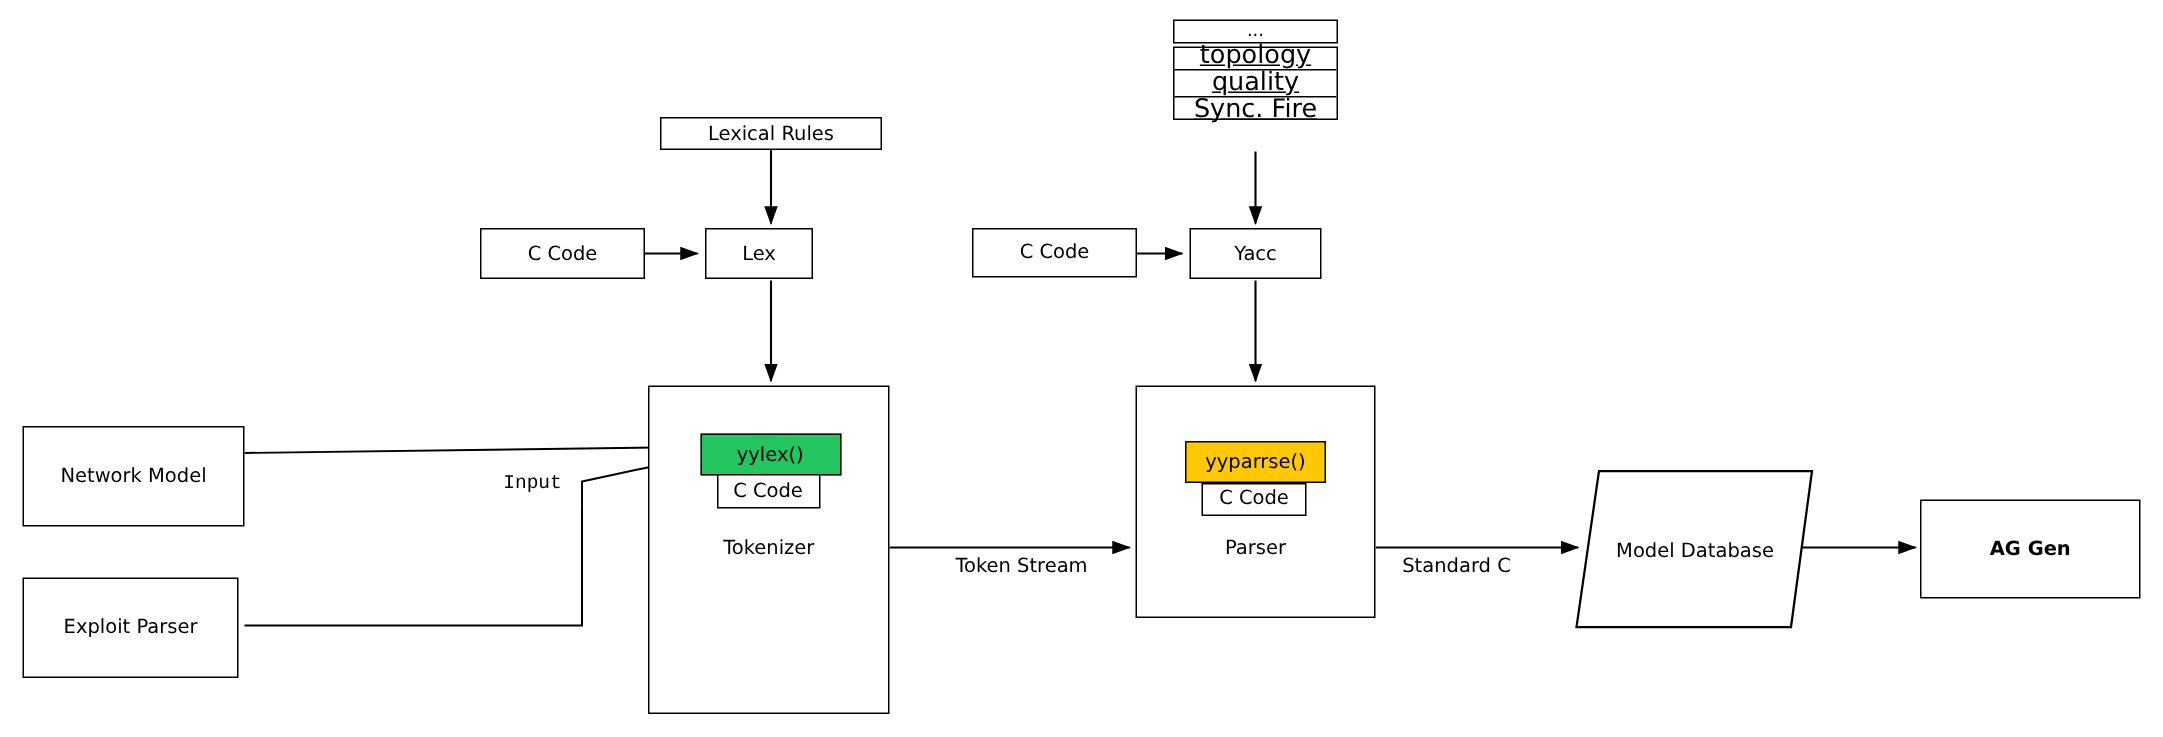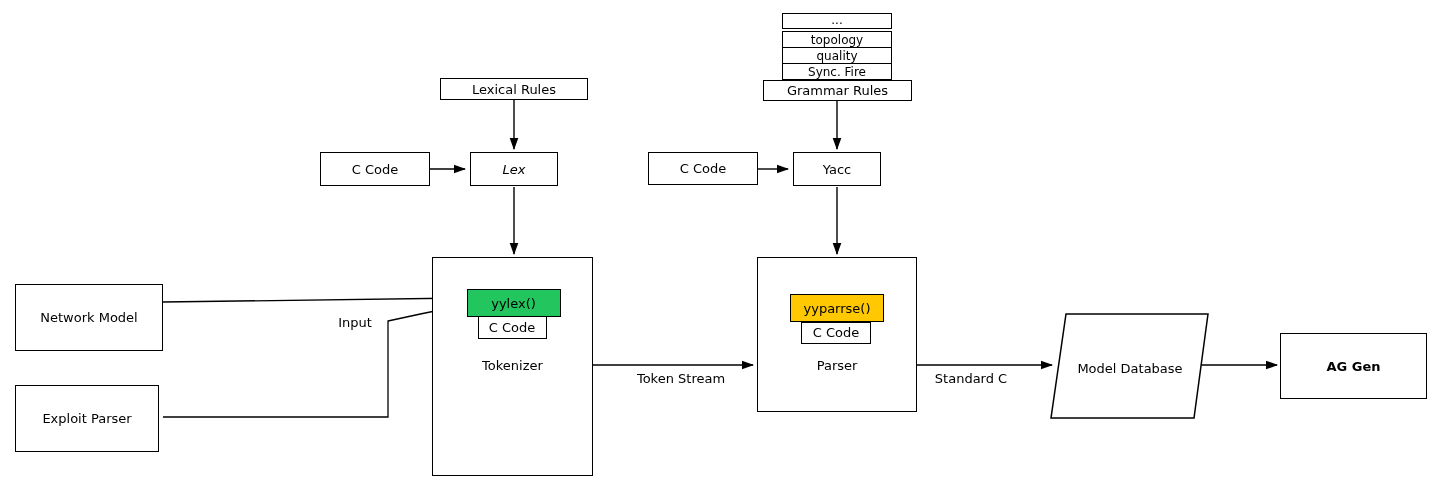--- a/index.html
+++ b/index.html
@@ -7,21 +7,21 @@
     position:relative;width:1442px;height:491px;background:#ffffff;
     font-family:"DejaVu Sans","Liberation Sans",sans-serif;
     font-size:13px;color:#000;overflow:hidden;
   }
   .wires{position:absolute;left:0;top:0;width:1442px;height:491px;}
   .node{
     position:absolute;box-sizing:border-box;border:1.5px solid #000;background:#fff;
     display:flex;align-items:center;justify-content:center;text-align:center;
   }
   .stack-rows{flex-direction:column;align-items:stretch;padding:0;}
-  .stack-row{flex:1;display:flex;align-items:center;justify-content:center;font-size:12px;line-height:1;}
+  .stack-row{flex:1;display:flex;align-items:center;justify-content:center;font-size:17px;line-height:1;text-decoration:underline;}
   .stack-row.divided{border-bottom:1.4px solid #000;}
   .ellipsis-row{font-size:12px;line-height:1;display:flex;align-items:flex-start;justify-content:center;}
   .container-label{position:absolute;left:0;width:100%;text-align:center;}
   .highlight{background:var(--hl,#FFC800);}
   .edge-label{position:absolute;transform:translate(-50%,-50%);white-space:nowrap;background:transparent;}
   .inner-node{position:absolute;box-sizing:border-box;border:1.5px solid #000;display:flex;align-items:center;justify-content:center;}
 </style>
 </head>
 <body>
 
@@ -51,32 +51,29 @@
   </svg>
 
   <div class="node ellipsis-row" style="left:782px;top:13px;width:110px;height:16px;">
     <span>...</span>
   </div>
   <div class="node stack-rows" style="left:782px;top:31px;width:110px;height:49px;">
     <div class="stack-row divided">topology</div>
     <div class="stack-row divided">quality</div>
     <div class="stack-row">Sync. Fire</div>
   </div>
-  <div class="node" style="left:763px;top:80px;width:149px;height:21px;">
-    <span>Grammar Rules</span>
-  </div>
 
   <div class="node" style="left:440px;top:78px;width:148px;height:22px;">
     <span>Lexical Rules</span>
   </div>
 
   <div class="node" style="left:320px;top:152px;width:110px;height:34px;">
     <span>C Code</span>
   </div>
-  <div class="node" style="left:470px;top:152px;width:88px;height:34px;font-style:italic;">
+  <div class="node" style="left:470px;top:152px;width:72px;height:34px;">
     <span>Lex</span>
   </div>
 
   <div class="node" style="left:648px;top:152px;width:110px;height:33px;">
     <span>C Code</span>
   </div>
   <div class="node" style="left:793px;top:152px;width:88px;height:34px;">
     <span>Yacc</span>
   </div>
 
@@ -106,17 +103,17 @@
     </div>
     <div class="container-label" style="top:100px;">Parser</div>
   </div>
 
   <div class="edge-label" style="left:1130px;top:368px;">Model Database</div>
 
   <div class="node" style="left:1280px;top:333px;width:147px;height:66px;font-weight:bold;">
     <span>AG Gen</span>
   </div>
 
-  <div class="edge-label" style="left:355px;top:322px;">Input</div>
+  <div class="edge-label" style="left:355px;top:322px;font-family:Liberation Mono, monospace;">Input</div>
   <div class="edge-label" style="left:681px;top:378px;">Token Stream</div>
   <div class="edge-label" style="left:971px;top:378px;">Standard C</div>
 
 </div>
 
 </body></html>

